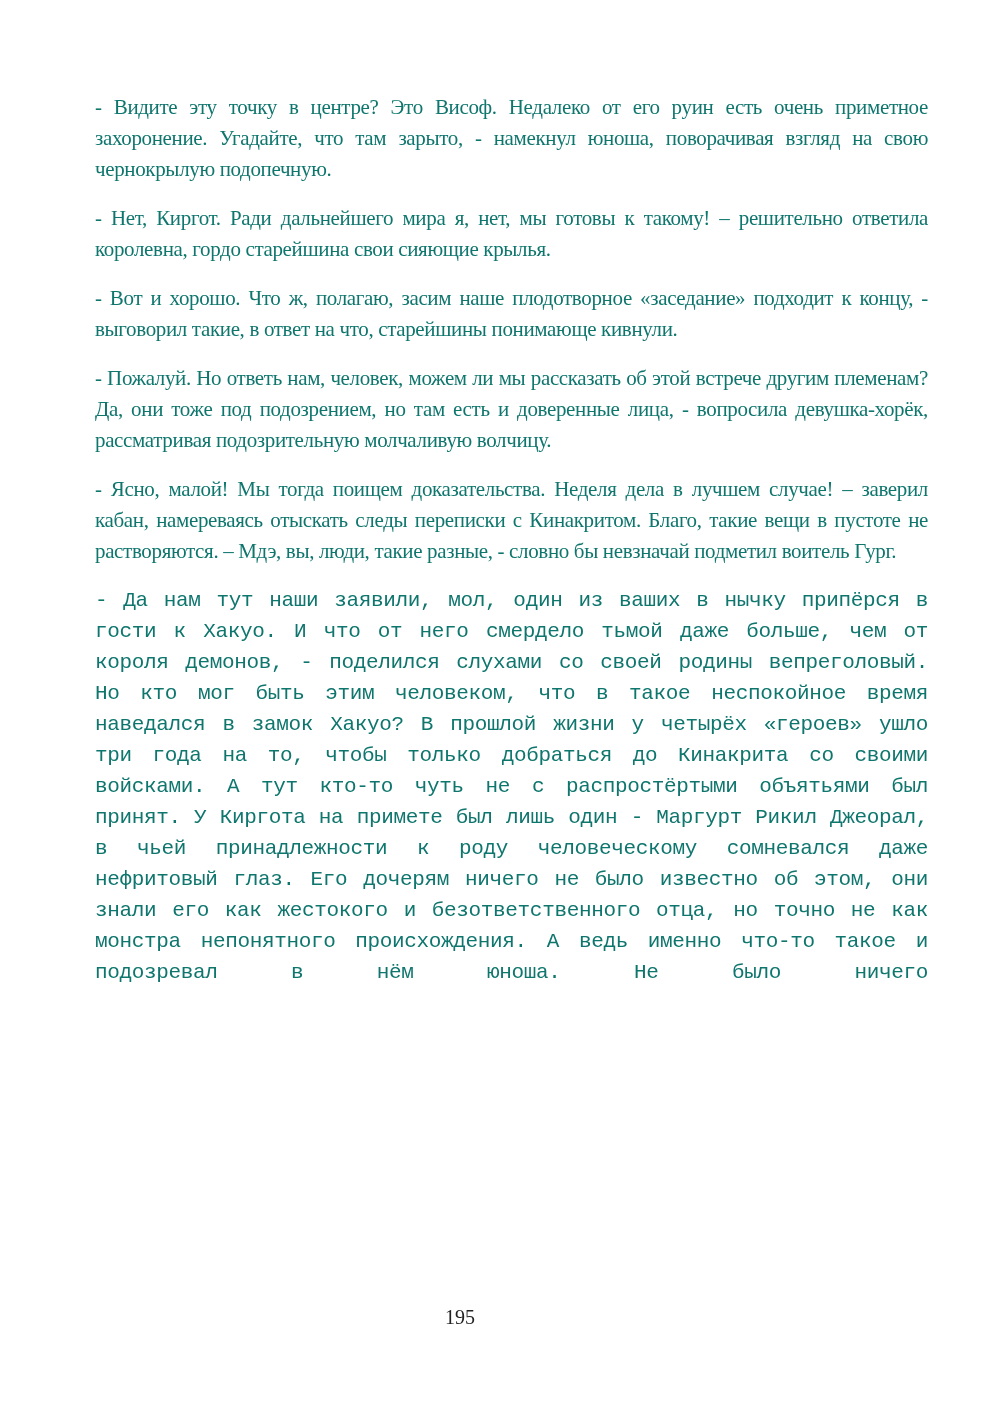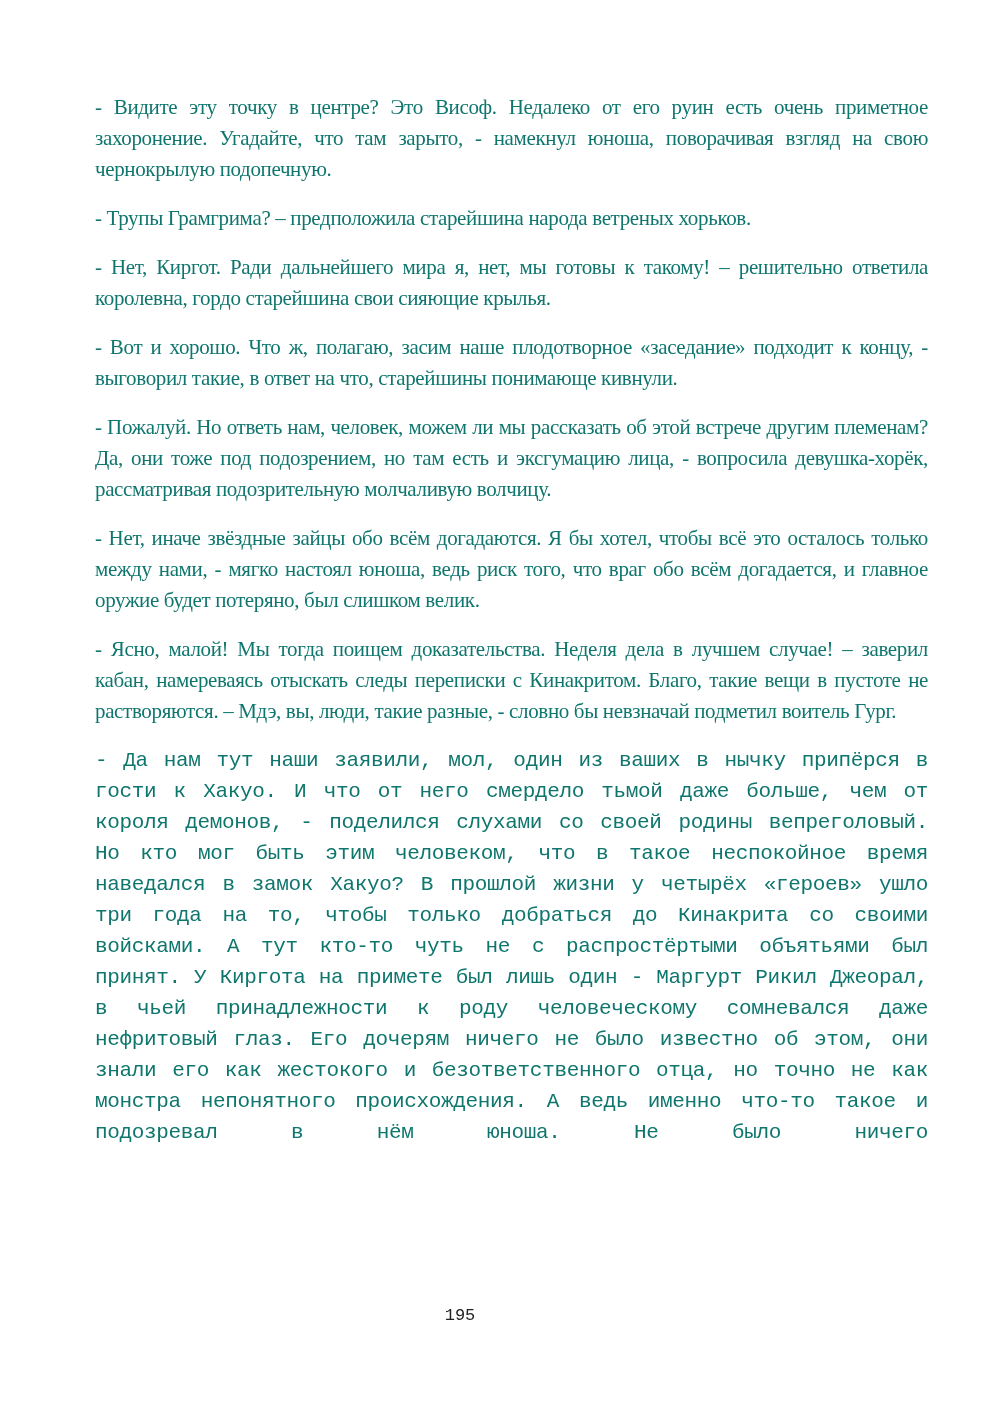--- a/index.html
+++ b/index.html
@@ -21,32 +21,30 @@
     letter-spacing: -0.35px;
     word-spacing: 0px;
   }
   .para.full-last { text-align-last: justify; font-family: Liberation Mono, monospace; }
   .page-number {
     position: absolute;
     left: 0;
     width: 920px;
     top: 1306px;
     text-align: center;
-    font-family: Liberation Mono, monospace;
-    font-size: 17px;
+    font-family: Liberation Serif, serif;
+    font-size: 20px;
     color: #222222;
   }
 </style>
 </head>
 <body>
 
 <div class="page">
   <p class="para">- Видите эту точку в центре? Это Висоф. Недалеко от его руин есть очень приметное захоронение. Угадайте, что там зарыто, - намекнул юноша, поворачивая взгляд на свою чернокрылую подопечную.</p>
-  <p class="para">- Трупы Грамгрима? – предположила старейшина народа ветреных хорьков.</p>
   <p class="para">- Нет, Киргот. Ради дальнейшего мира я, нет, мы готовы к такому! – решительно ответила королевна, гордо старейшина свои сияющие крылья.</p>
   <p class="para">- Вот и хорошо. Что ж, полагаю, засим наше плодотворное «заседание» подходит к концу, - выговорил такие, в ответ на что, старейшины понимающе кивнули.</p>
-  <p class="para">- Пожалуй. Но ответь нам, человек, можем ли мы рассказать об этой встрече другим племенам? Да, они тоже под подозрением, но там есть и эксгумацию лица, - вопросила девушка-хорёк, рассматривая подозрительную молчаливую волчицу.</p>
-  <p class="para">- Нет, иначе звёздные зайцы обо всём догадаются. Я бы хотел, чтобы всё это осталось только между нами, - мягко настоял юноша, ведь риск того, что враг обо всём догадается, и главное оружие будет потеряно, был слишком велик.</p>
+  <p class="para">- Пожалуй. Но ответь нам, человек, можем ли мы рассказать об этой встрече другим племенам? Да, они тоже под подозрением, но там есть и доверенные лица, - вопросила девушка-хорёк, рассматривая подозрительную молчаливую волчицу.</p>
   <p class="para">- Ясно, малой! Мы тогда поищем доказательства. Неделя дела в лучшем случае! – заверил кабан, намереваясь отыскать следы переписки с Кинакритом. Благо, такие вещи в пустоте не растворяются. – Мдэ, вы, люди, такие разные, - словно бы невзначай подметил воитель Гург.</p>
   <p class="para full-last">- Да нам тут наши заявили, мол, один из ваших в нычку припёрся в гости к Хакуо. И что от него смердело тьмой даже больше, чем от короля демонов, - поделился слухами со своей родины вепреголовый. Но кто мог быть этим человеком, что в такое неспокойное время наведался в замок Хакуо? В прошлой жизни у четырёх «героев» ушло три года на то, чтобы только добраться до Кинакрита со своими войсками. А тут кто-то чуть не с распростёртыми объятьями был принят. У Киргота на примете был лишь один - Маргурт Рикил Джеорал, в чьей принадлежности к роду человеческому сомневался даже нефритовый глаз. Его дочерям ничего не было известно об этом, они знали его как жестокого и безответственного отца, но точно не как монстра непонятного происхождения. А ведь именно что-то такое и подозревал в нём юноша. Не было ничего</p>
 </div>
 
 <div class="page-number">195</div>
 
 </body></html>

